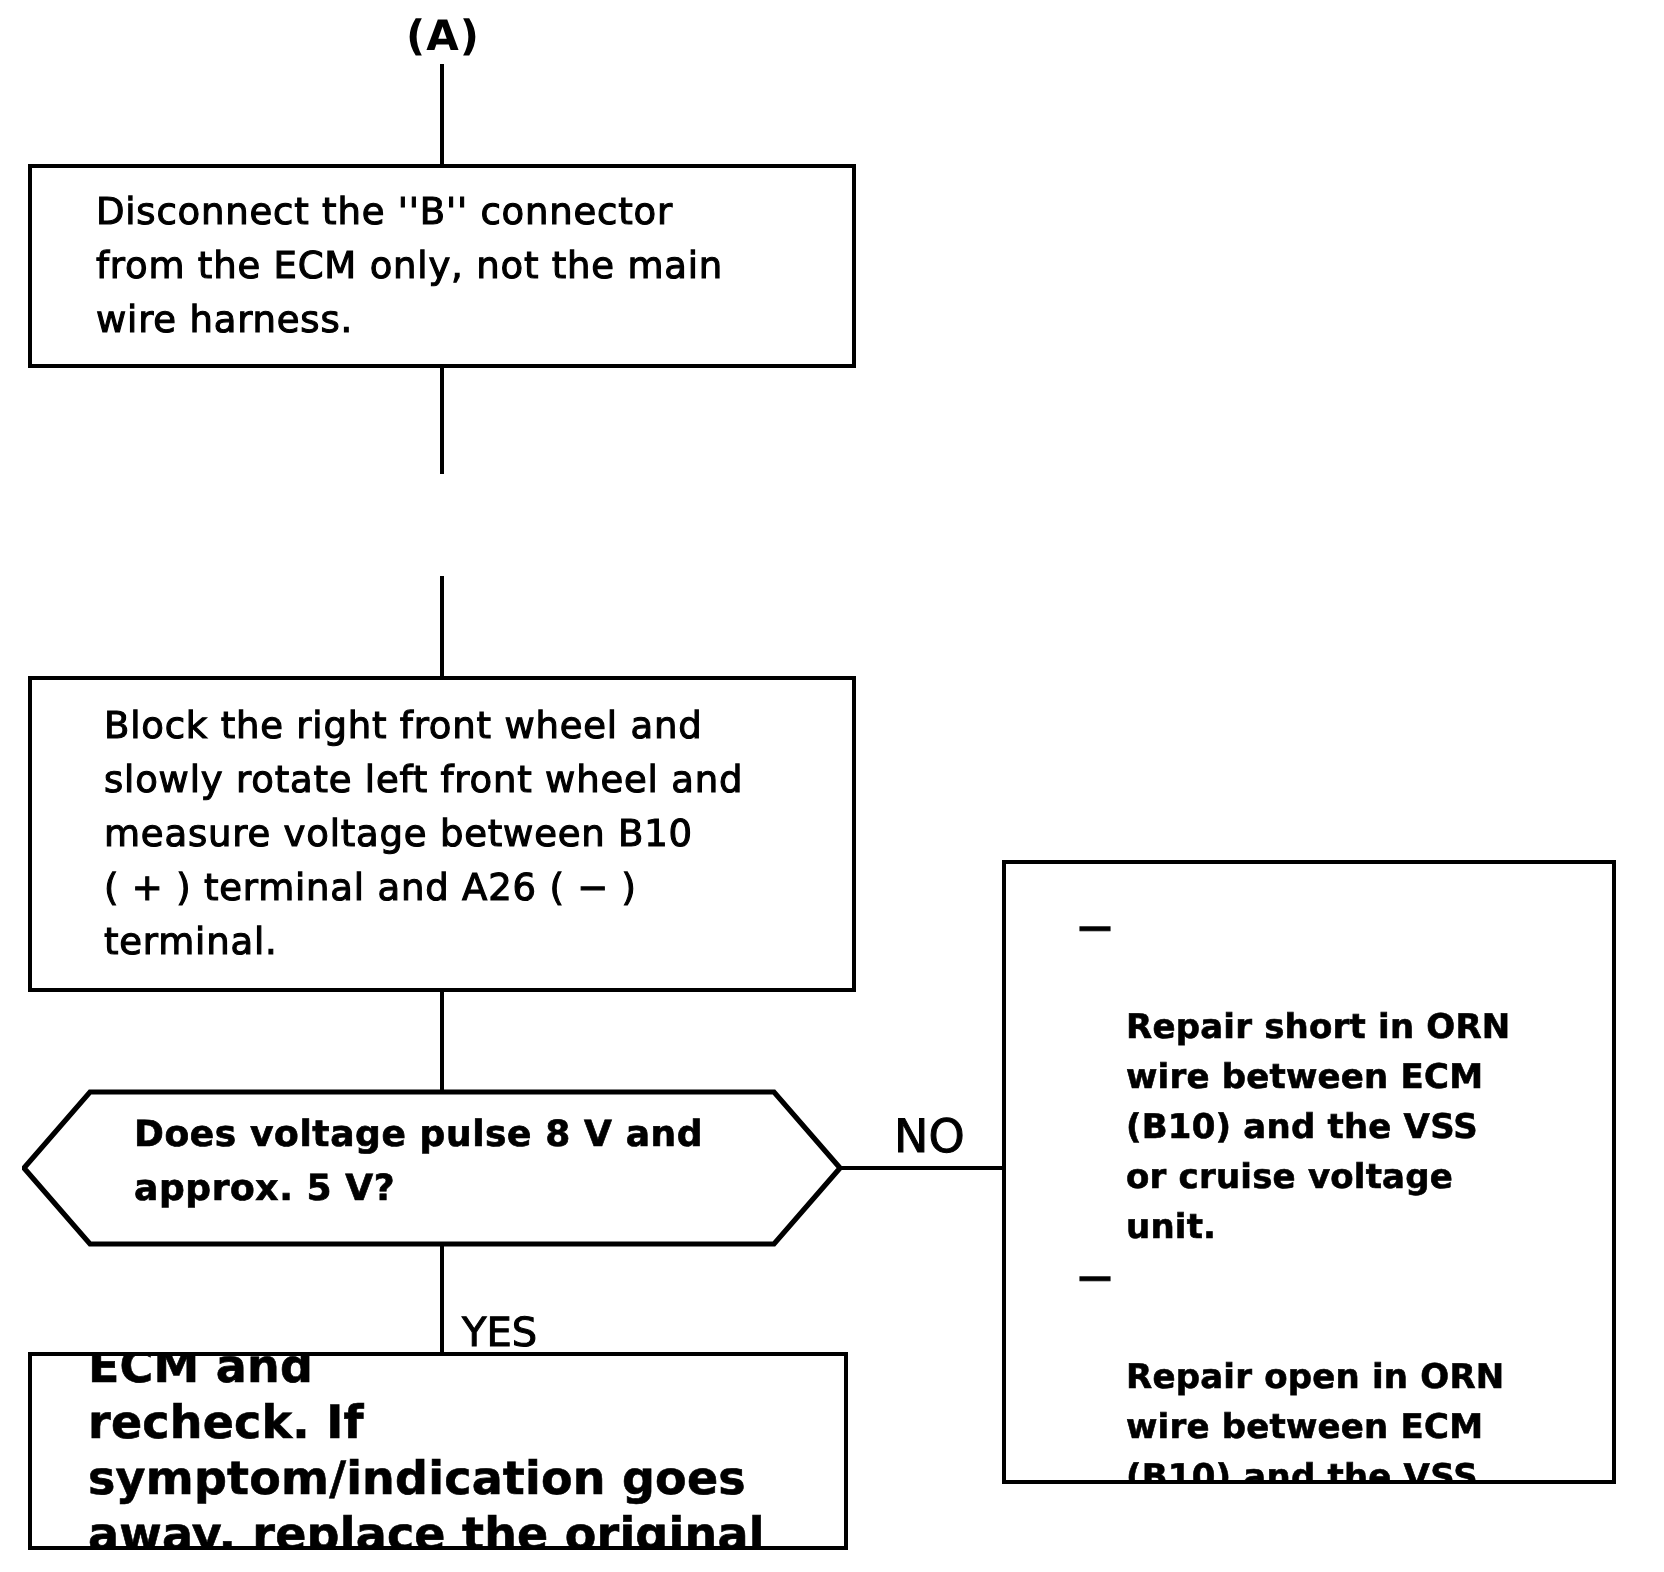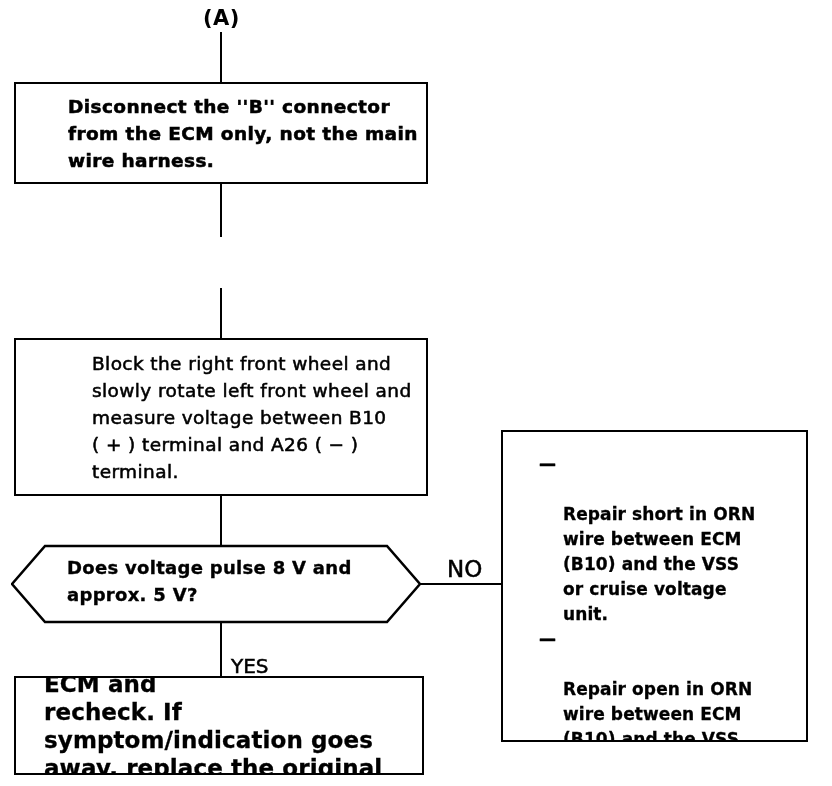--- a/index.html
+++ b/index.html
@@ -46,25 +46,25 @@
     font-family: "DejaVu Sans", sans-serif;
     font-weight: bold;
     white-space: pre-line;
   }
 
   
   #box-disconnect {
     left: 14px;  top: 82px;  width: 414px; height: 102px;
   }
   #box-disconnect .box-text {
-    padding: 0 0 0 52px;
+    padding: 0 0 0 32px;
     font-size: 18.5px;
     line-height: 27px;
     letter-spacing: 0.4px;
-    font-weight: bold;
+    font-weight: normal;
     -webkit-text-stroke: 0.55px #000;
   }
 
   #box-ignition {
     left: 14px;  top: 237px; width: 414px; height: 51px;
   }
   #box-ignition .box-text {
     text-align: center;
     padding: 0;
     font-size: 18.5px;
@@ -76,21 +76,20 @@
 
   #box-measure {
     left: 14px;  top: 338px; width: 414px; height: 158px;
   }
   #box-measure .box-text {
     padding: 0 14px 0 36px;
     font-size: 18.5px;
     line-height: 27px;
     letter-spacing: 0.4px;
     font-weight: normal;
-    margin-left: 40px;
     -webkit-text-stroke: 0.55px #000;
   }
 
   #box-substitute {
     left: 14px;  top: 676px; width: 410px; height: 99px;
   }
   #box-substitute .box-text {
     padding: 0 10px 0 28px;
     font-size: 23px;
     line-height: 28px;

